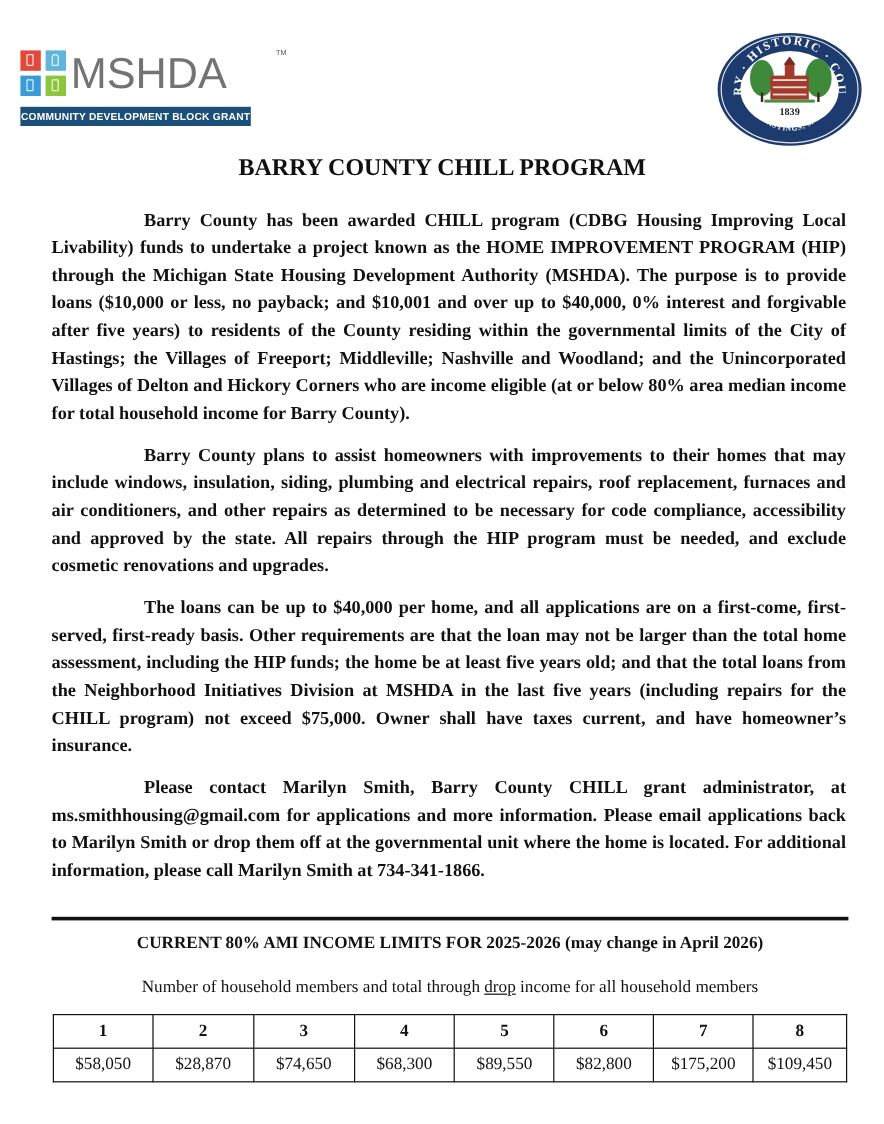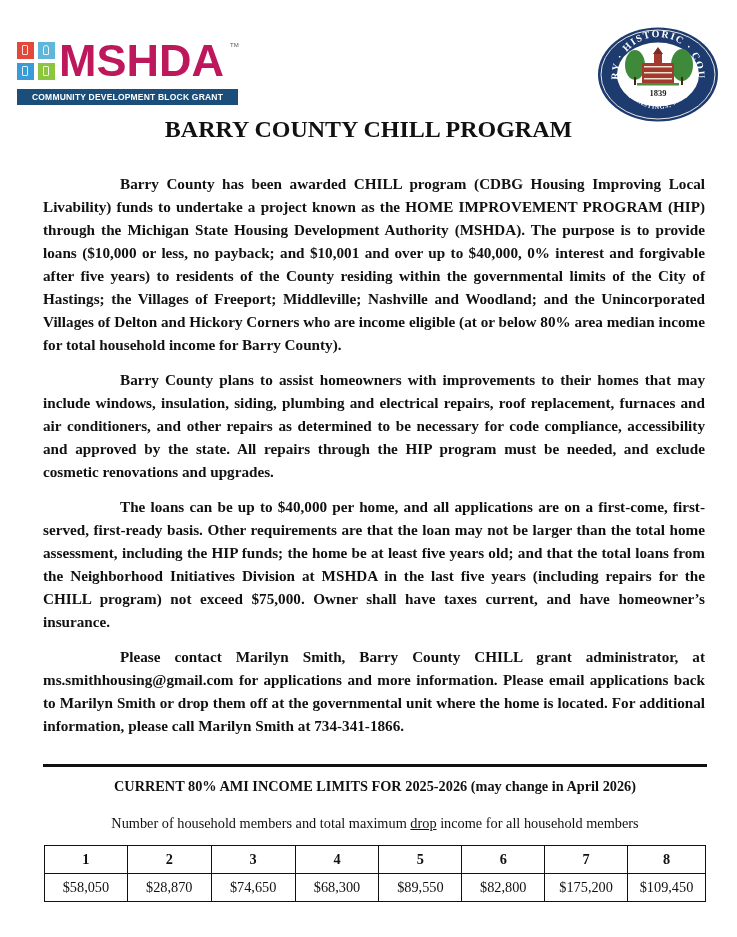--- a/index.html
+++ b/index.html
@@ -11,33 +11,33 @@
   .tiles { position: absolute; left: 0; top: 0; width: 40px; height: 40px; }
   .tile { position: absolute; width: 17px; height: 17px; }
   .tile i { position: absolute; left: 5px; top: 3px; width: 6px; height: 10px; border: 1px solid rgba(255,255,255,0.85); box-sizing: border-box; border-radius: 1px; }
   .t1 { left: 0; top: 0; background: #e2493b; }
   .t2 { left: 21px; top: 0; background: #5fb6d8; }
   .t2 i { border-radius: 3px 3px 1px 1px; }
   .t3 { left: 0; top: 21px; background: #3a9bd8; }
   .t4 { left: 21px; top: 21px; background: #8cc63f; }
   .mshda-word {
     position: absolute; left: 42px; top: -6px; font-family: "Liberation Sans", sans-serif;
-    font-weight: bold; font-size: 45px; letter-spacing: 0px; color: #be185d; line-height: 50px;
+    font-weight: normal; font-size: 36px; letter-spacing: 0px; color: #737373; line-height: 50px;
   }
   .tm { position: absolute; left: 213px; top: 0px; font-family: "Liberation Sans", sans-serif; font-size: 6px; color: #555; }
   .cdbg-bar {
-    position: absolute; left: 0; top: 47px; width: 221px; height: 16px; background: #1b4f7a;
+    position: absolute; left: 0; top: 47px; width: 192px; height: 16px; background: #1b4f7a;
     color: #fff; font-family: "Liberation Sans", sans-serif; font-weight: bold; font-size: 8.5px;
     line-height: 16px; text-align: center; letter-spacing: 0.2px;
   }
   .seal { position: absolute; left: 597px; top: 27px; width: 122px; height: 95px; }
 
   .title {
-    position: absolute; left: 0; width: 737px; top: 117px; text-align: center;
-    font-weight: bold; font-size: 24px; line-height: 24px; margin: 0;
+    position: absolute; left: 0; width: 737px; top: 128px; text-align: center;
+    font-weight: bold; font-size: 20px; line-height: 24px; margin: 0;
   }
   .body-text {
     position: absolute; left: 43px; width: 662px; top: 160px;
     font-weight: bold; font-size: 15.2px; line-height: 23px;
   }
   .body-text p { margin: 12px 0 10px 0; text-align: justify; text-indent: 77px; }
 
   .rule { position: absolute; left: 43px; top: 764px; width: 664px; height: 3px; background: #111; }
   .limits-title {
     position: absolute; left: 0; width: 750px; top: 776px; text-align: center;
@@ -124,21 +124,21 @@
 <div class="body-text">
   <p>Barry County has been awarded CHILL program (CDBG Housing Improving Local Livability) funds to undertake a project known as the HOME IMPROVEMENT PROGRAM (HIP) through the Michigan State Housing Development Authority (MSHDA). The purpose is to provide loans ($10,000 or less, no payback; and $10,001 and over up to $40,000, 0% interest and forgivable after five years) to residents of the County residing within the governmental limits of the City of Hastings; the Villages of Freeport; Middleville; Nashville and Woodland; and the Unincorporated Villages of Delton and Hickory Corners who are income eligible (at or below 80% area median income for total household income for Barry County).</p>
   <p>Barry County plans to assist homeowners with improvements to their homes that may include windows, insulation, siding, plumbing and electrical repairs, roof replacement, furnaces and air conditioners, and other repairs as determined to be necessary for code compliance, accessibility and approved by the state. All repairs through the HIP program must be needed, and exclude cosmetic renovations and upgrades.</p>
   <p>The loans can be up to $40,000 per home, and all applications are on a first-come, first-served, first-ready basis. Other requirements are that the loan may not be larger than the total home assessment, including the HIP funds; the home be at least five years old; and that the total loans from the Neighborhood Initiatives Division at MSHDA in the last five years (including repairs for the CHILL program) not exceed $75,000. Owner shall have taxes current, and have homeowner’s insurance.</p>
   <p>Please contact Marilyn Smith, Barry County CHILL grant administrator, at ms.smithhousing@gmail.com for applications and more information. Please email applications back to Marilyn Smith or drop them off at the governmental unit where the home is located. For additional information, please call Marilyn Smith at 734-341-1866.</p>
 </div>
 
 <div class="rule"></div>
 
 <div class="limits-title">CURRENT 80% AMI INCOME LIMITS FOR 2025-2026 (may change in April 2026)</div>
-<div class="limits-sub"><span>Number of household members and total maximum </span><u>drop</u><span> income for all household members</span></div>
+<div class="limits-sub"><span>Number of household members and total through </span><u>drop</u><span> income for all household members</span></div>
 
 <table class="limits">
   <colgroup>
     <col class="c1">
       <col class="c2">
       <col class="c3">
       <col class="c4">
     <col class="c5">
       <col class="c6">
       <col class="c7">

